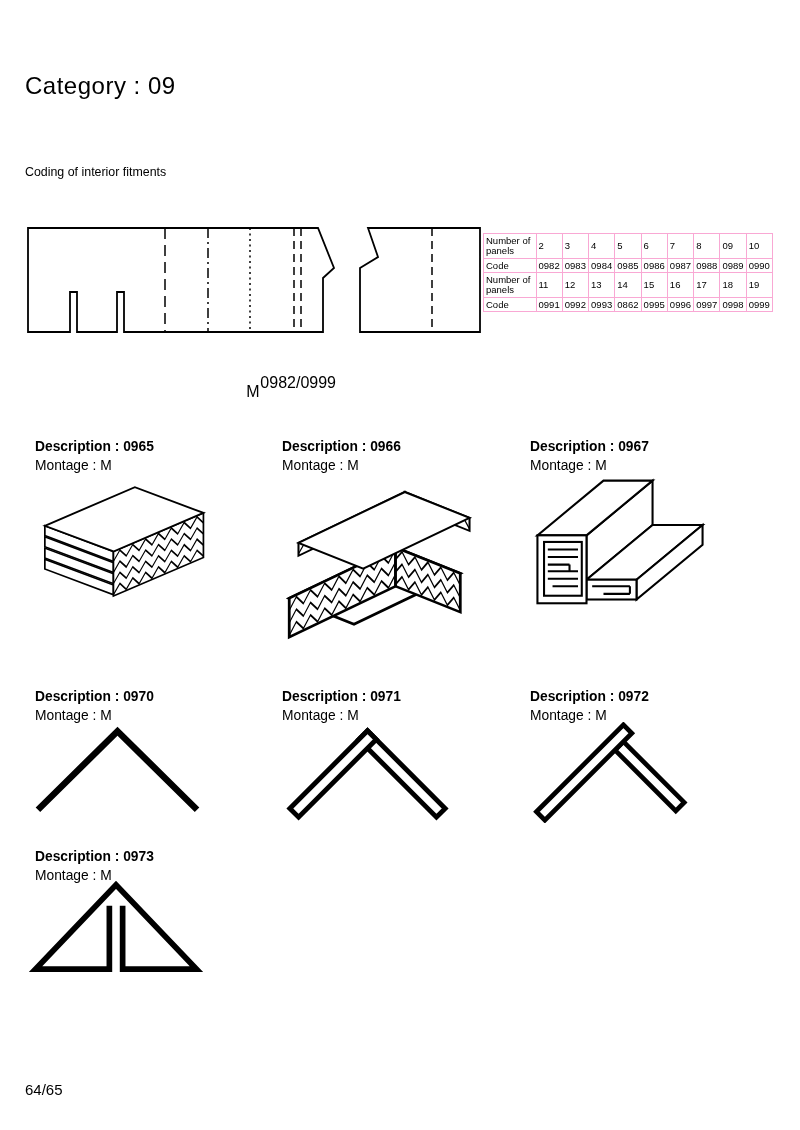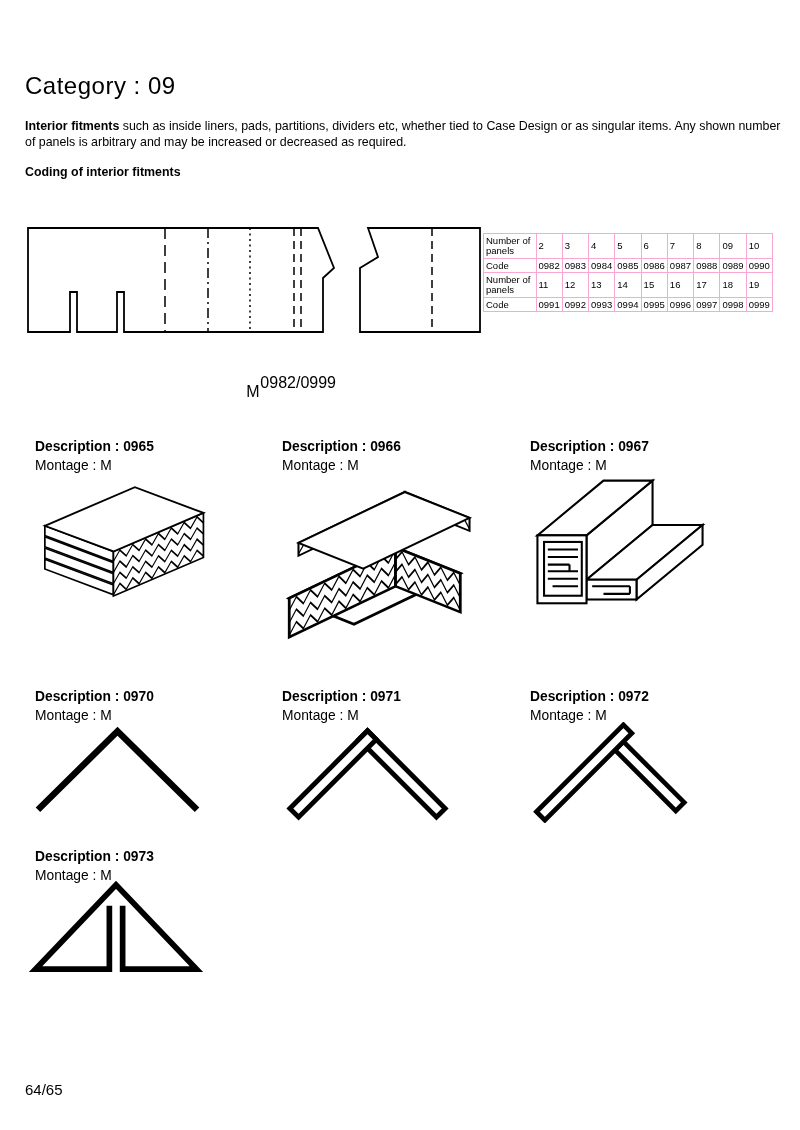--- a/index.html
+++ b/index.html
@@ -3,21 +3,21 @@
 <meta charset="utf-8">
 <style>
   html,body { margin:0; padding:0; background:#fff; }
   body { font-family:"Liberation Sans", sans-serif; color:#000; }
   .page { position:relative; width:800px; height:1130px; background:#fff; overflow:hidden; }
 
   .title { position:absolute; left:25px; top:72px; font-size:24px; font-weight:normal; letter-spacing:.5px; }
 
   .para { position:absolute; left:25px; width:756px; font-size:12.4px; line-height:15.5px; }
   .intro { top:119px; }
-  .coding-h { position:absolute; left:25px; top:165px; font-size:12.4px; font-weight:bold; }
+  .coding-h { position:absolute; left:25px; top:165px; font-size:12.4px; font-weight:normal; }
   .coding-t { top:181px; }
 
   svg { position:absolute; display:block; }
   .blk { fill:#fff; stroke:#000; }
 
   table.codes { position:absolute; left:483px; top:233px; width:290px; border-collapse:collapse; table-layout:fixed; background:#fff; }
   table.codes td { border:1px solid #f9a8d4; font-size:9.5px; padding:0 2px; vertical-align:middle; line-height:1.05; }
   table.codes td.num { white-space:nowrap; }
   table.codes col.c0 { width:52px; }
   table.codes col.cn { width:26px; }
@@ -32,21 +32,20 @@
 
   .footer { position:absolute; left:25px; top:1081px; font-size:15px; font-family:Liberation Sans, sans-serif; }
 </style>
 </head>
 <body>
 
 <div class="page">
 
   <div class="title">Category : 09</div>
 
-  <div class="para intro"><b>Interior fitments</b><span> such as inside liners, pads, partitions, dividers etc, whether tied to Case Design or as singular items. Any shown number of panels is arbitrary and may be increased or decreased as required.</span></div>
 
   <div class="coding-h">Coding of interior fitments</div>
 
   <svg style="left:25px;top:224px" width="458" height="112" viewBox="0 0 458 112">
     <path class="blk" stroke-width="1.8" d="M3,4 L293,4 L309,44 L298,54 L298,108 L99,108 L99,68 L92,68 L92,108 L52,108 L52,68 L45,68 L45,108 L3,108 Z"></path>
     <line x1="140" y1="4" x2="140" y2="108" stroke="#000" stroke-width="1.5" stroke-dasharray="11,6"></line>
     <line x1="183" y1="4" x2="183" y2="108" stroke="#000" stroke-width="1.5" stroke-dasharray="10,4,2,4"></line>
     <line x1="225" y1="4" x2="225" y2="108" stroke="#000" stroke-width="1.5" stroke-dasharray="2,3.5"></line>
     <line x1="269" y1="4" x2="269" y2="108" stroke="#000" stroke-width="1.5" stroke-dasharray="8,5"></line>
     <line x1="276" y1="4" x2="276" y2="108" stroke="#000" stroke-width="1.5" stroke-dasharray="8,5"></line>
@@ -102,21 +101,21 @@
       <td class="num">16</td>
       <td class="num">17</td>
       <td class="num">18</td>
       <td class="num">19</td>
     </tr>
     <tr class="r-code">
       <td>Code</td>
       <td class="num">0991</td>
       <td class="num">0992</td>
       <td class="num">0993</td>
-      <td class="num">0994</td>
+      <td class="num">0862</td>
       <td class="num">0995</td>
       <td class="num">0996</td>
       <td class="num">0997</td>
       <td class="num">0998</td>
       <td class="num">0999</td>
     </tr>
   </tbody>
     </table>
 
   <div class="range-codes">0982/0999</div>

